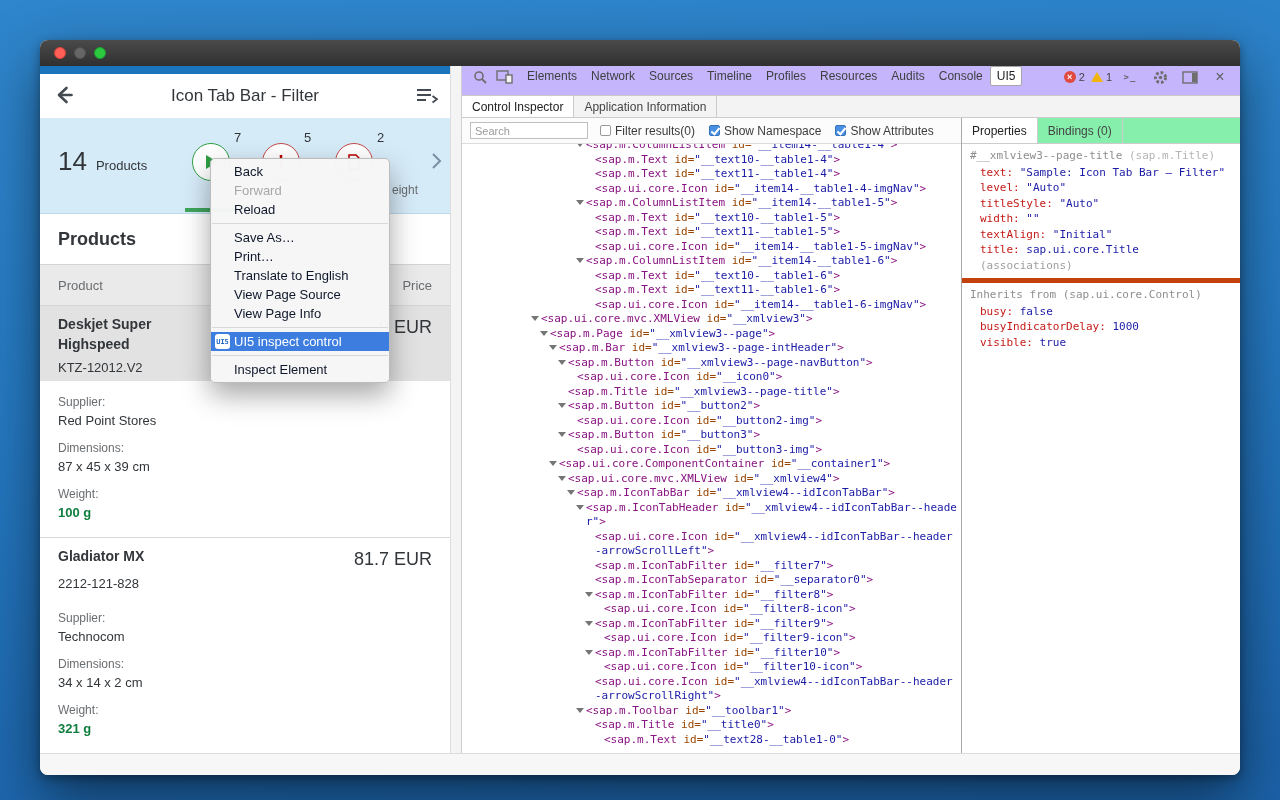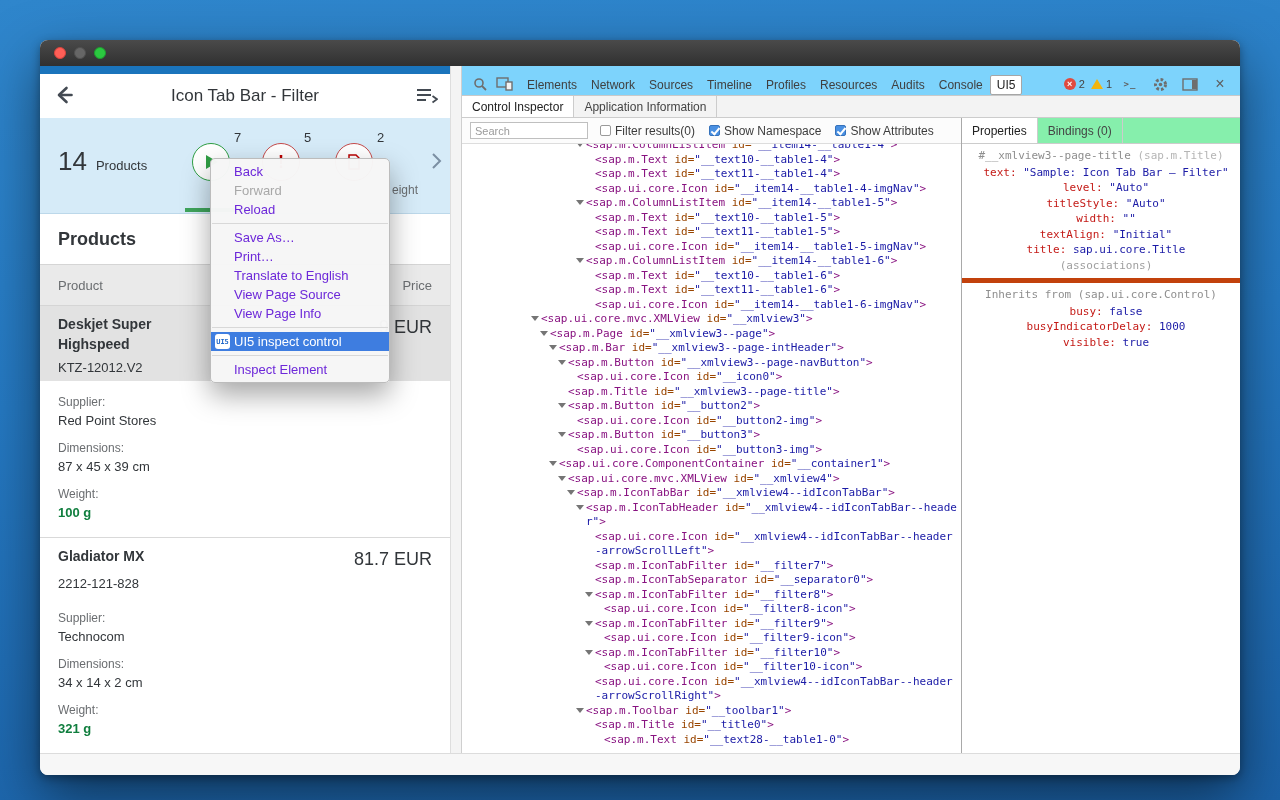--- a/index.html
+++ b/index.html
@@ -62,22 +62,22 @@
   .prod-popin { padding:14px 18px 4px; background:#fff; }
   .pp-label { font-size:12px; color:#6a6d70; margin-bottom:4px; }
   .pp-val { font-size:13px; color:#32363a; margin-bottom:13px; }
   .pp-val.weight { color:#107e3e; font-weight:bold; }
 
   .page-scrollbar { width:12px; flex:none; background:#f4f4f4;
     border-left:1px solid #dedede; border-right:1px solid #cfcfcf; }
 
   
   .devtools { flex:1; min-width:0; display:flex; flex-direction:column; background:#fff; }
-  .dt-toolbar { height:30px; flex:none; display:flex; align-items:flex-end;
-    background:#7dd3fc; border-bottom:1px solid #c9c9c9; padding:0 6px; }
+  .dt-toolbar { height:30px; flex:none; display:flex; align-items:flex-start;
+    background:#c4b5fd; border-bottom:1px solid #c9c9c9; padding:0 6px; }
   .icon-btn { width:24px; height:22px; display:flex; align-items:center; justify-content:center; }
   .icon-btn.mono { font:bold 9px "DejaVu Sans Mono",monospace; color:#5f5f5f; letter-spacing:1px; }
   .icon-btn.close { font-size:16px; color:#5f5f5f; }
   .dt-tabs { display:flex; align-items:center; margin-left:4px; }
   .dt-tab { padding:3px 7px; font-size:12px; color:#404040; }
   .dt-tab.sel { border:1px solid #a6a6a6; background:#fff; border-radius:2px; padding:2px 6px; color:#222; }
   .dt-right { margin-left:auto; display:flex; align-items:center; gap:6px; padding-right:2px; }
   .err-badge,.warn-badge { display:flex; align-items:center; gap:3px; font-size:11px; color:#444; }
   .errdot { width:12px; height:12px; border-radius:50%; background:#e04a3f; color:#fff;
     font-style:normal; font-size:9px; line-height:12px; text-align:center; font-weight:bold; }
@@ -108,34 +108,34 @@
     font-size:11px; line-height:14.5px; padding-right:4px; }
   .tree-line { position:relative; word-break:break-all; white-space:pre-wrap; color:#881280; }
   .tri { position:absolute; top:4px; width:0; height:0; border-left:4px solid transparent;
     border-right:4px solid transparent; border-top:5px solid #757575; }
   .t-tag { color:#881280; } .t-attr { color:#994500; } .t-val { color:#1a1aa6; }
 
   .dt-right-panel { flex:1; min-width:0; display:flex; flex-direction:column; }
   .dt-props-tabs { height:26px; flex:none; display:flex; background:#86efac;
     border-bottom:1px solid #ccc; font-size:12px; }
   .dt-props { flex:1; overflow:hidden; font-family:"DejaVu Sans Mono",monospace;
-    font-size:11px; line-height:15.5px; padding-top:3px;text-align:center; }
+    font-size:11px; line-height:15.5px; padding-top:3px; }
   .p-title { padding:1px 8px; color:#8e8e8e; }
   .p-title .p-id { color:#8e8e8e; } .p-title .p-cls { color:#b5b5b5; }
   .p-row { padding:0 8px 0 18px; }
   .p-name { color:#c41a16; } .p-val { color:#1a1aa6; } .p-note { color:#9e9e9e; }
   .p-section { margin-top:5px; border-top:5px solid #c2410c; padding:4px 8px 1px; color:#8e8e8e; }
   .p-empty { padding:2px 8px 0 18px; color:#a5a5a5; }
 
   
   .ctx-menu { position:absolute; left:170px; top:118px; width:180px; z-index:50;
     background:rgba(246,246,246,.98); border:1px solid #bcbcbc; border-radius:5px;
     padding:3px 0; box-shadow:0 12px 28px rgba(0,0,0,.35); }
   .ctx-item { height:19px; line-height:19px; padding:0 16px 0 23px; font-size:13px;
-    color:#6d28d9; position:relative; white-space:nowrap; }
+    color:#0f172a; position:relative; white-space:nowrap; }
   .ctx-item.disabled { color:#a8a8a8; }
   .ctx-item.hl { background:#3e7de0; color:#fff; }
   .ctx-sep { height:1px; background:#d8d8d8; margin:4px 1px; }
   .ctx-icon { position:absolute; left:4px; top:2px; width:15px; height:15px; background:#fff;
     border-radius:3px; color:#1b64c8; font:bold 7px "DejaVu Sans Mono",monospace;
     display:flex; align-items:center; justify-content:center; }
 </style>
 </head>
 <body>
 

